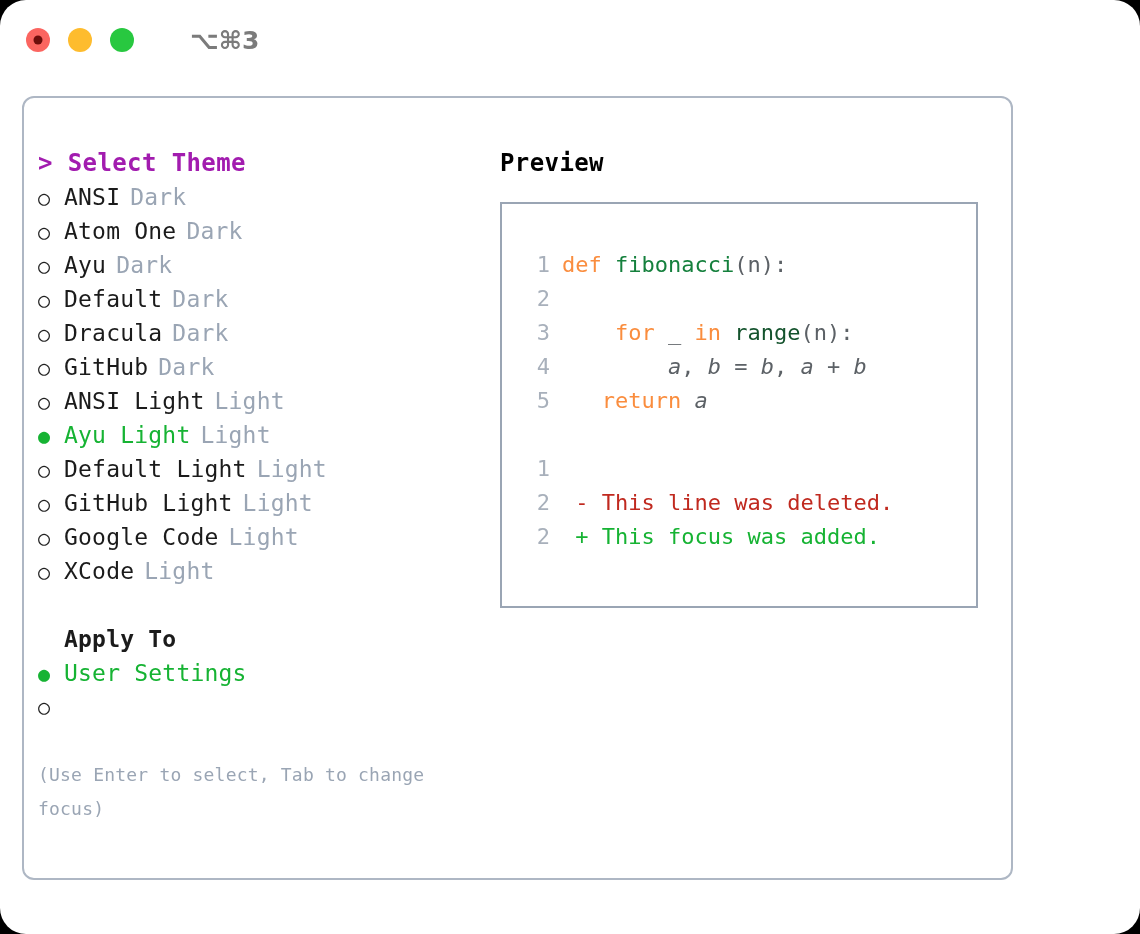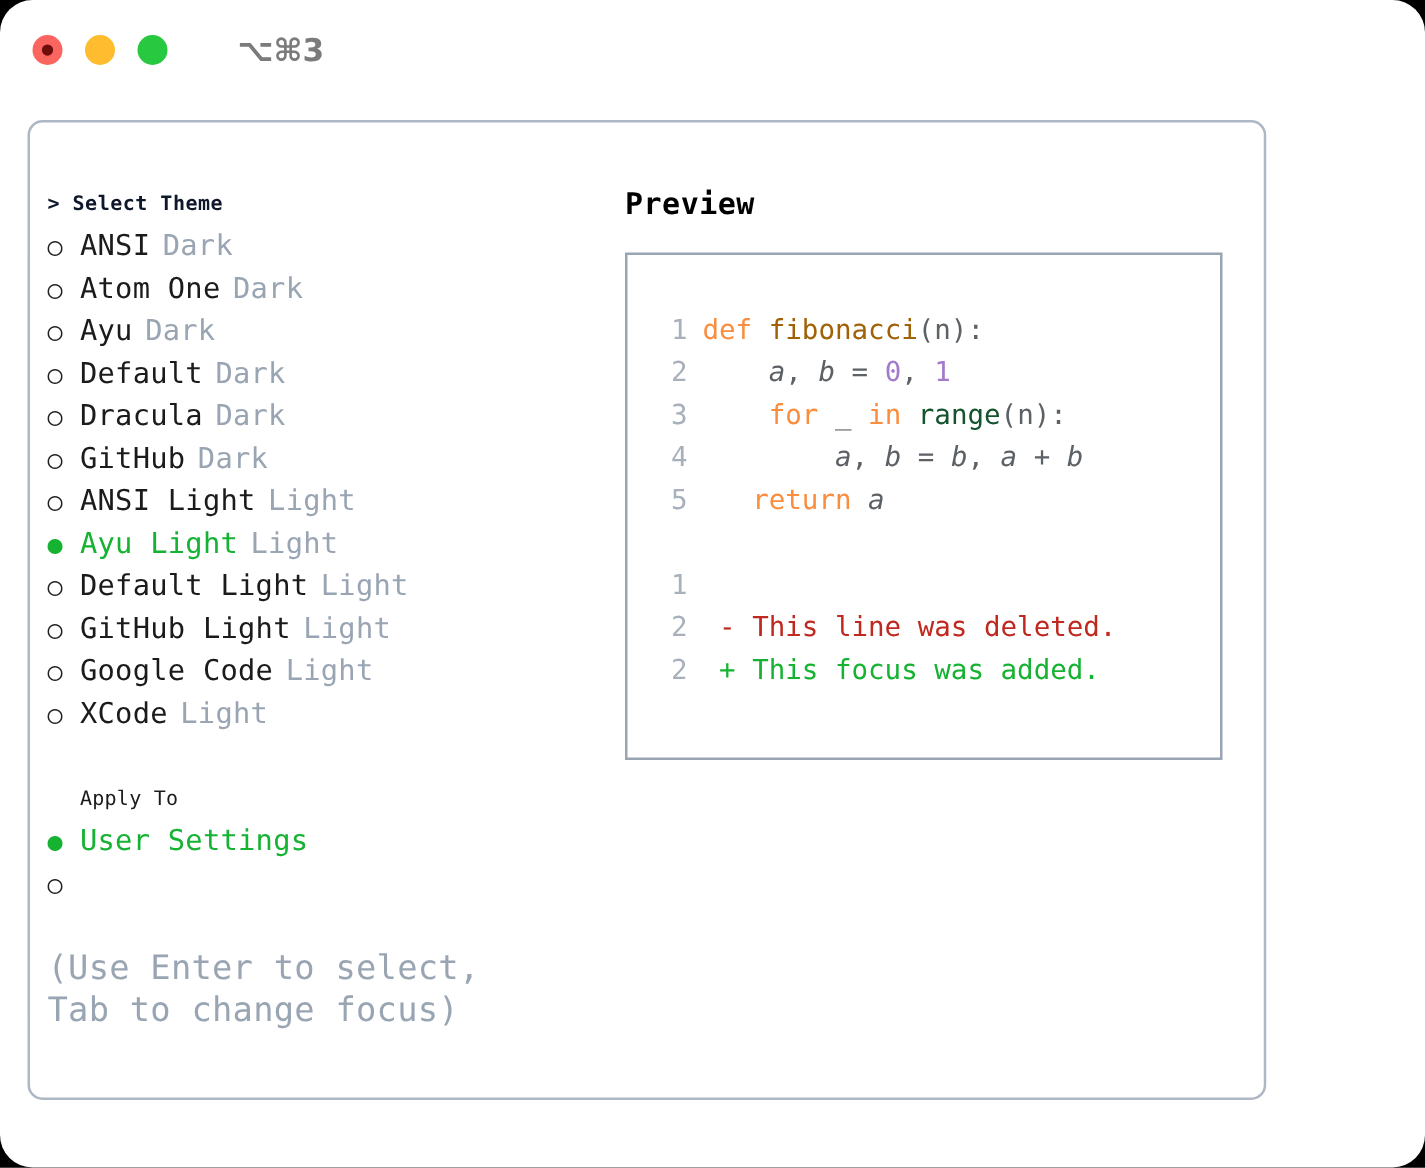--- a/index.html
+++ b/index.html
@@ -100,23 +100,23 @@
 
   .col-right {
     position: absolute;
     left: 476px;
     top: 48px;
     width: 500px;
   }
 
   
   .heading {
-    font-size: 16px;
-    font-weight: bold;
-    color: #0f172a;
+    font-size: 24px;
+    font-weight: bold;
+    color: #a21caf;
     line-height: 34px;
     white-space: pre;
     letter-spacing: 0.4px;
   }
 
   .theme-list { margin-top: 0; }
 
   .row {
     display: flex;
     align-items: baseline;
@@ -144,32 +144,32 @@
 
   .row .variant {
     color: #9aa5b4;
     font-weight: normal;
     margin-left: 10px;
   }
 
   .section-gap { height: 34px; }
 
   .sub-heading {
-    font-size: 16px;
-    font-weight: normal;
+    font-size: 23px;
+    font-weight: bold;
     color: #1b1b1b;
     line-height: 34px;
     padding-left: 26px;
     white-space: pre;
     letter-spacing: 0.2px;
   }
 
   .hint {
     margin-top: 34px;
-    font-size: 27px;
+    font-size: 18px;
     color: #9aa5b4;
     line-height: 34px;
     width: 404px;
     letter-spacing: 0.2px;
   }
 
   
   .preview-title {
     font-size: 24px;
     font-weight: bold;
@@ -202,21 +202,21 @@
     flex: 0 0 30px;
     color: #a8b0bb;
     text-align: right;
     margin-right: 12px;
   }
 
   .blank-line { height: 34px; }
 
   
   .kw   { color: #fa8d3e; }
-  .fn   { color: #a16207; }
+  .fn   { color: #15803d; }
   .num  { color: #a37acc; }
   .bi   { color: #14532d; }
   .var  { color: #5c6166; font-style: italic; }
   .pl   { color: #5c6166; }
   .ctx  { color: #8a8a8a; }
   .del  { color: #c0291f; }
   .add  { color: #16b333; }
 </style>
 </head>
 <body>
@@ -266,21 +266,21 @@
         <div class="hint">(Use Enter to select, Tab to change focus)</div>
       </div>
 
       <div class="col-right">
 
         <div class="preview-title">Preview</div>
 
         <div class="preview-box">
           <div id="code-block">
               <div class="code-line"><span class="ln">1</span><span><span class="kw">def </span><span class="fn">fibonacci</span><span class="pl">(n):</span></span></div>
-              <div class="code-line"><span class="ln">2</span><span><span class="pl">    </span><span class="var">a</span><span class="pl">, </span><span class="var">b</span><span class="pl"> = </span><span class="num">0</span><span class="pl">, </span><span class="num">1</span></span></div>
+              <div class="code-line"><span class="ln">2</span></div>
               <div class="code-line"><span class="ln">3</span><span><span class="pl">    </span><span class="kw">for</span><span class="pl"> _ </span><span class="kw">in</span><span class="pl"> </span><span class="bi">range</span><span class="pl">(n):</span></span></div>
               <div class="code-line"><span class="ln">4</span><span><span class="pl">        </span><span class="var">a</span><span class="pl">, </span><span class="var">b</span><span class="pl"> = </span><span class="var">b</span><span class="pl">, </span><span class="var">a</span><span class="pl"> + </span><span class="var">b</span></span></div>
               <div class="code-line"><span class="ln">5</span><span><span class="pl">   </span><span class="kw">return</span><span class="pl"> </span><span class="var">a</span></span></div>
             </div>
           <div class="blank-line"></div>
           <div id="diff-block">
               <div class="code-line"><span class="ln">1</span></div>
               <div class="code-line"><span class="ln">2</span><span><span class="del"> - This line was deleted.</span></span></div>
               <div class="code-line"><span class="ln">2</span><span><span class="add"> + This focus was added.</span></span></div>
             </div>

